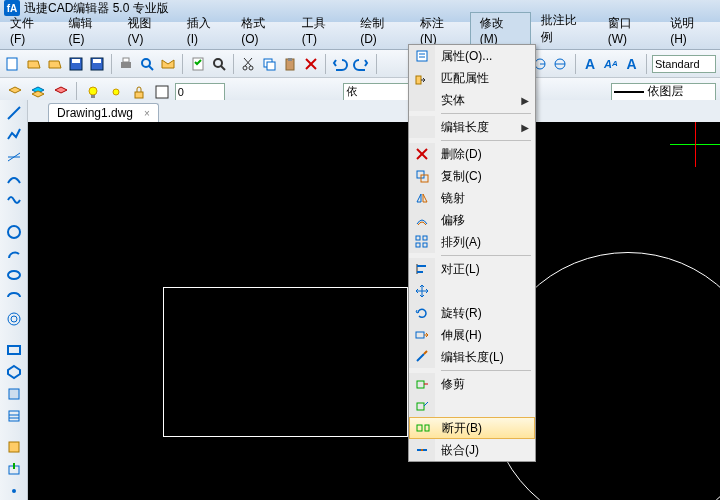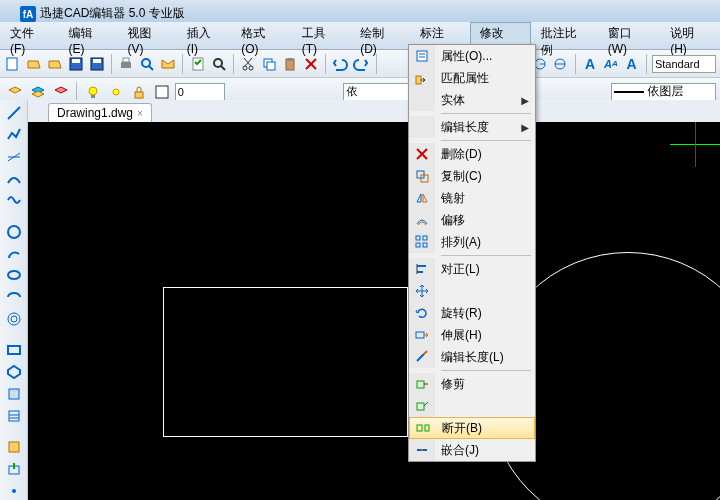--- a/index.html
+++ b/index.html
@@ -1,30 +1,30 @@
 <!DOCTYPE html>
 <html><head>
 <meta charset="utf-8">
 <style>
 *{margin:0;padding:0;box-sizing:border-box;font-family:"Microsoft YaHei",SimSun,sans-serif;font-size:12px}
 body{width:720px;height:500px;overflow:hidden;background:#f0f0f0}
-.titlebar{height:22px;background:linear-gradient(#d7e4f2,#b9d1ea);display:flex;align-items:flex-end;padding-left:20px;color:#000}
+.titlebar{height:22px;background:linear-gradient(#d7e4f2,#b9d1ea);display:flex;align-items:flex-start;padding-left:4px;color:#000}
 .titlebar .logo{width:16px;height:16px;background:#0066cc;color:#fff;display:flex;align-items:center;justify-content:center;font-weight:bold;font-size:10px;margin-right:4px;border-radius:2px}
-.menubar{height:28px;background:linear-gradient(#e8eff8,#d0deed);display:flex;align-items:flex-start;border-bottom:1px solid #a0b0c0}
+.menubar{height:28px;background:linear-gradient(#e8eff8,#d0deed);display:flex;align-items:flex-end;border-bottom:1px solid #a0b0c0}
 .menubar .mi{padding:3px 10px;cursor:default}
 .menubar .mi.active{background:#cde;border:1px solid #8ab;padding:2px 9px}
 .toolbar{height:28px;background:linear-gradient(#f5f8fc,#e0e8f0);display:flex;align-items:center;border-bottom:1px solid #c0c8d0;padding:0 4px;gap:2px}
 .tb-btn{width:22px;height:22px;display:flex;align-items:center;justify-content:center;border:1px solid transparent;cursor:default}
 .tb-sep{width:1px;height:20px;background:#b0b8c0;margin:0 3px}
 .tb-input{width:50px;height:18px;border:1px solid #8a9;background:#fff;font-size:11px;padding:0 2px}
 .tb-combo{height:18px;border:1px solid #8a9;background:#fff;display:flex;align-items:center;padding:0 2px;font-size:11px}
 .leftbar{position:absolute;left:0;top:100px;width:28px;bottom:0;background:linear-gradient(90deg,#f0f4f8,#e0e8f0);border-right:1px solid #c0c8d0;display:flex;flex-direction:column;align-items:center;padding-top:4px;gap:4px}
 .lb-btn{width:22px;height:20px;display:flex;align-items:center;justify-content:center}
 .tabbar{position:absolute;left:28px;top:100px;right:0;height:22px;background:#e8eef4;display:flex;align-items:flex-end;padding-left:20px}
-.tab{background:#fff;border:1px solid #a0b0c0;border-bottom:none;padding:2px 8px;font-size:11px;display:flex;align-items:center;gap:4px;border-radius:3px 3px 0 0}
+.tab{background:#fff;border:1px solid #a0b0c0;border-bottom:none;padding:2px 8px;font-size:11px;display:flex;align-items:center;gap:11px;border-radius:3px 3px 0 0}
 .tab .x{color:#888;font-size:10px}
 .canvas{position:absolute;left:28px;top:122px;right:0;bottom:0;background:#000}
 .rect{position:absolute;left:135px;top:165px;width:245px;height:150px;border:1px solid #fff}
 .circle{position:absolute;left:460px;top:130px;width:280px;height:280px;border:1px solid #fff;border-radius:50%}
 .cross-h{position:absolute;right:0;top:22px;width:50px;height:1px;background:#0f0}
 .cross-v{position:absolute;right:24px;top:0;width:1px;height:45px;background:#f00}
 .dropdown{position:absolute;left:408px;top:44px;width:128px;background:#f0f0f0;border:1px solid #979797;box-shadow:2px 2px 4px rgba(0,0,0,0.3);z-index:100}
 .dd-item{display:flex;align-items:center;height:22px;padding:0 6px 0 0;cursor:default}
 .dd-item.hl{background:linear-gradient(#fff8df,#ffe59e);border:1px solid #e8b44e;height:22px}
 .dd-icon{width:26px;height:22px;display:flex;align-items:center;justify-content:center;background:#e8e8e8;margin-right:6px;flex-shrink:0}

